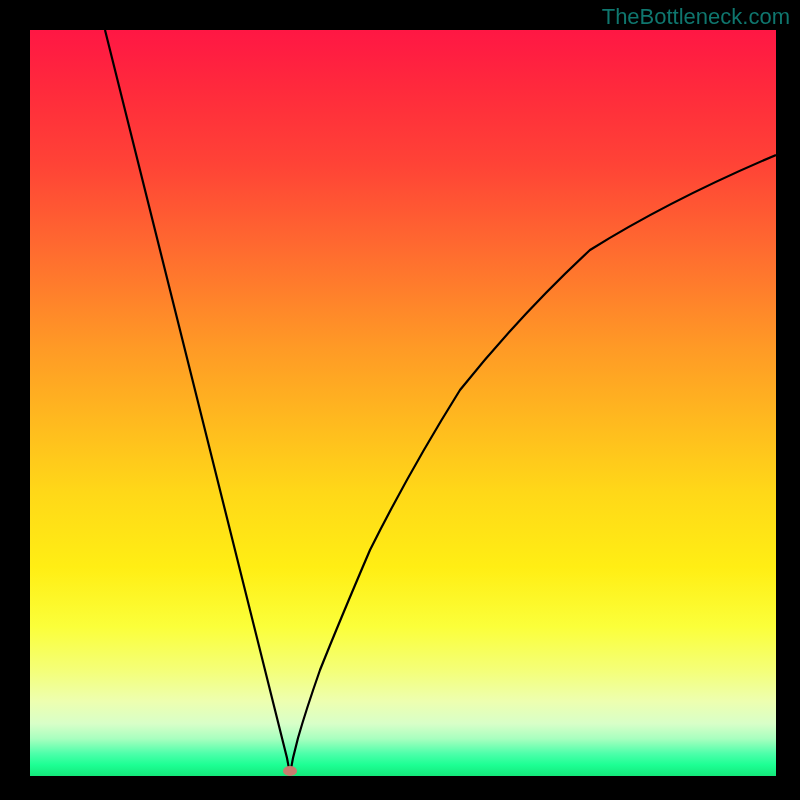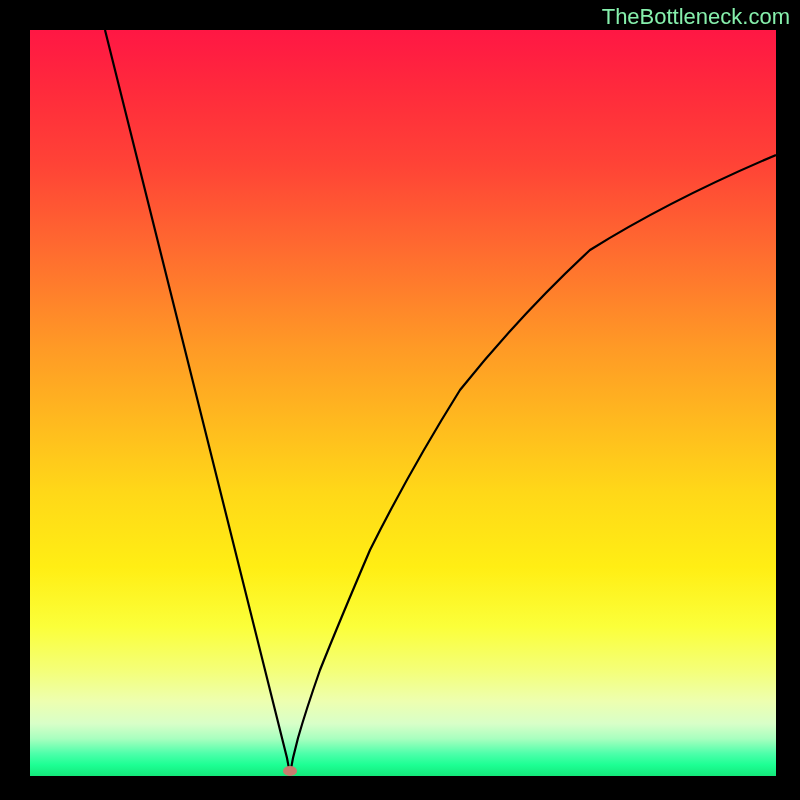--- a/index.html
+++ b/index.html
@@ -7,21 +7,21 @@
   .container {
     width: 800px;
     height: 800px;
     background: #000;
     position: relative;
   }
   .watermark {
     position: absolute;
     top: 4px;
     right: 10px;
-    color: #86efac;
+    color: #0f766e;
     font-family: Arial, sans-serif;
     font-size: 22px;
     z-index: 10;
   }
   .plot-area {
     position: absolute;
     left: 30px;
     top: 30px;
     width: 746px;
     height: 746px;

